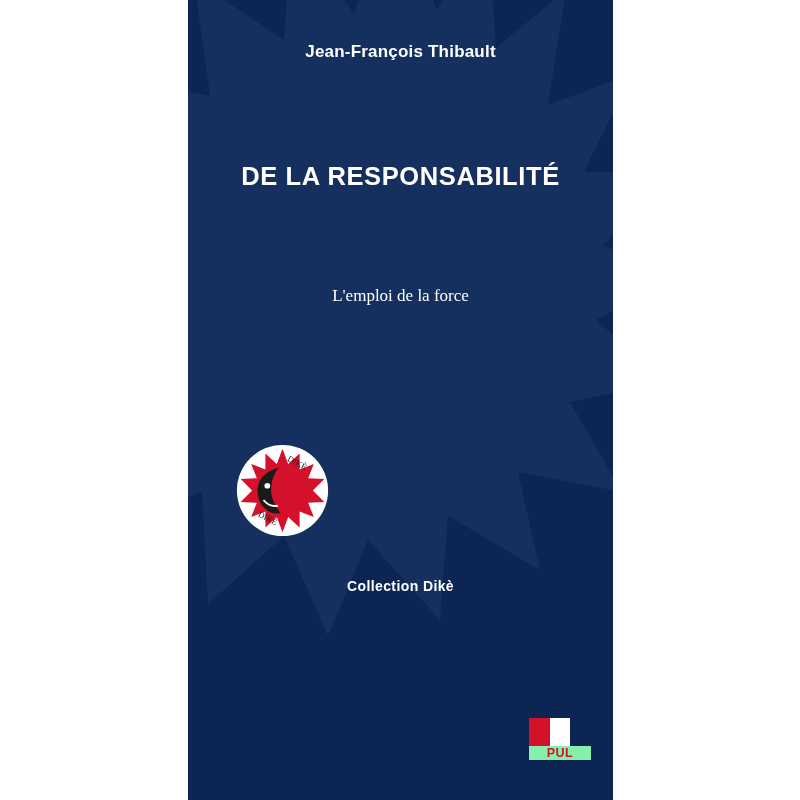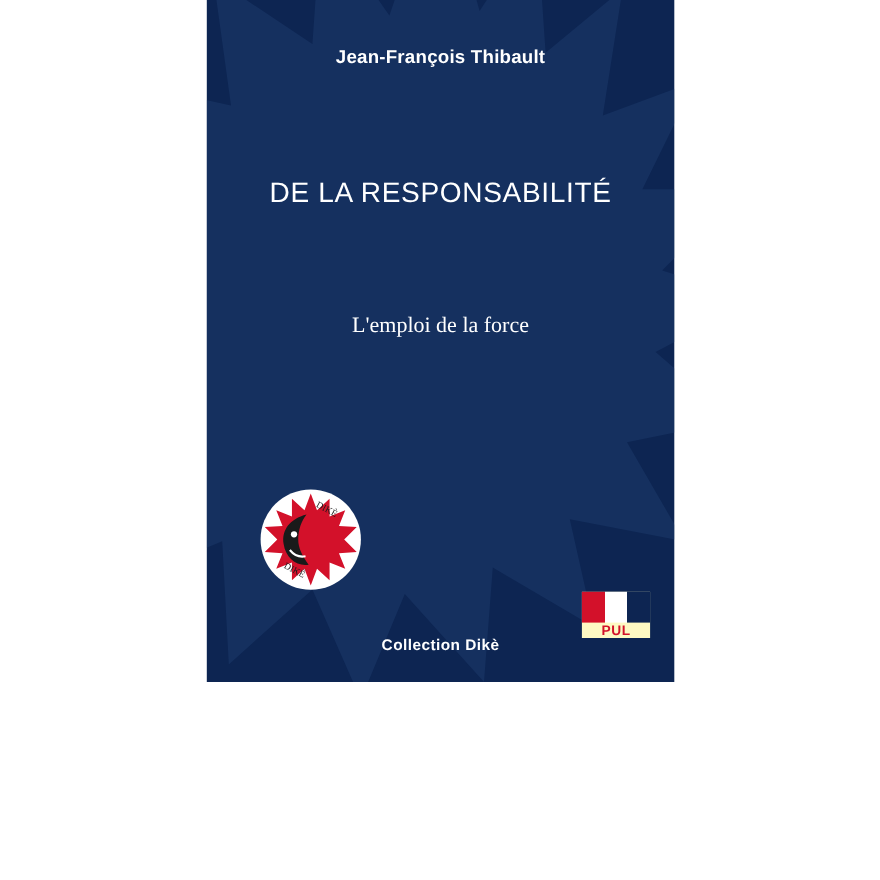--- a/index.html
+++ b/index.html
@@ -20,21 +20,21 @@
     height: 800px;
     background: #ffffff;
   }
 
   
   #cover {
     position: absolute;
     left: 188px;
     top: 0px;
     width: 425px;
-    height: 620px;
+    height: 800px;
     background: #0d2552;
     overflow: hidden;
   }
 
   
   #starburst {
     position: absolute;
     left: 0;
     top: 0;
     width: 425px;
@@ -59,37 +59,37 @@
   .title-block {
     position: absolute;
     left: 18px;
     right: 18px;
     top: 158px;
     text-align: center;
     color: #ffffff;
   }
   .title-line {
     font-size: 25.5px;
-    font-weight: normal;
+    font-weight: bold;
     letter-spacing: 0.6px;
     line-height: 36px;
     white-space: nowrap;
   }
 
   .subtitle-block {
     position: absolute;
     left: 14px;
     right: 14px;
     top: 278px;
     text-align: center;
     color: #ffffff;
     font-family: "Liberation Serif", serif;
   }
   .subtitle-line {
-    font-size: 20px;
+    font-size: 17px;
     line-height: 36px;
     white-space: nowrap;
   }
 
   
   #medallion {
     position: absolute;
     left: 47px;
     top: 443px;
     width: 95px;
@@ -109,21 +109,21 @@
     letter-spacing: 0.4px;
   }
 
   
   #pul-logo {
     position: absolute;
     right: 22px;
     bottom: 40px;
     width: 62px;
     height: 42px;
-    background: #fef9c3;
+    background: #86efac;
   }
   #pul-logo .flag {
     position: absolute;
     left: 0;
     top: 0;
     width: 62px;
     height: 28px;
     display: flex;
   }
   #pul-logo .flag .band {

